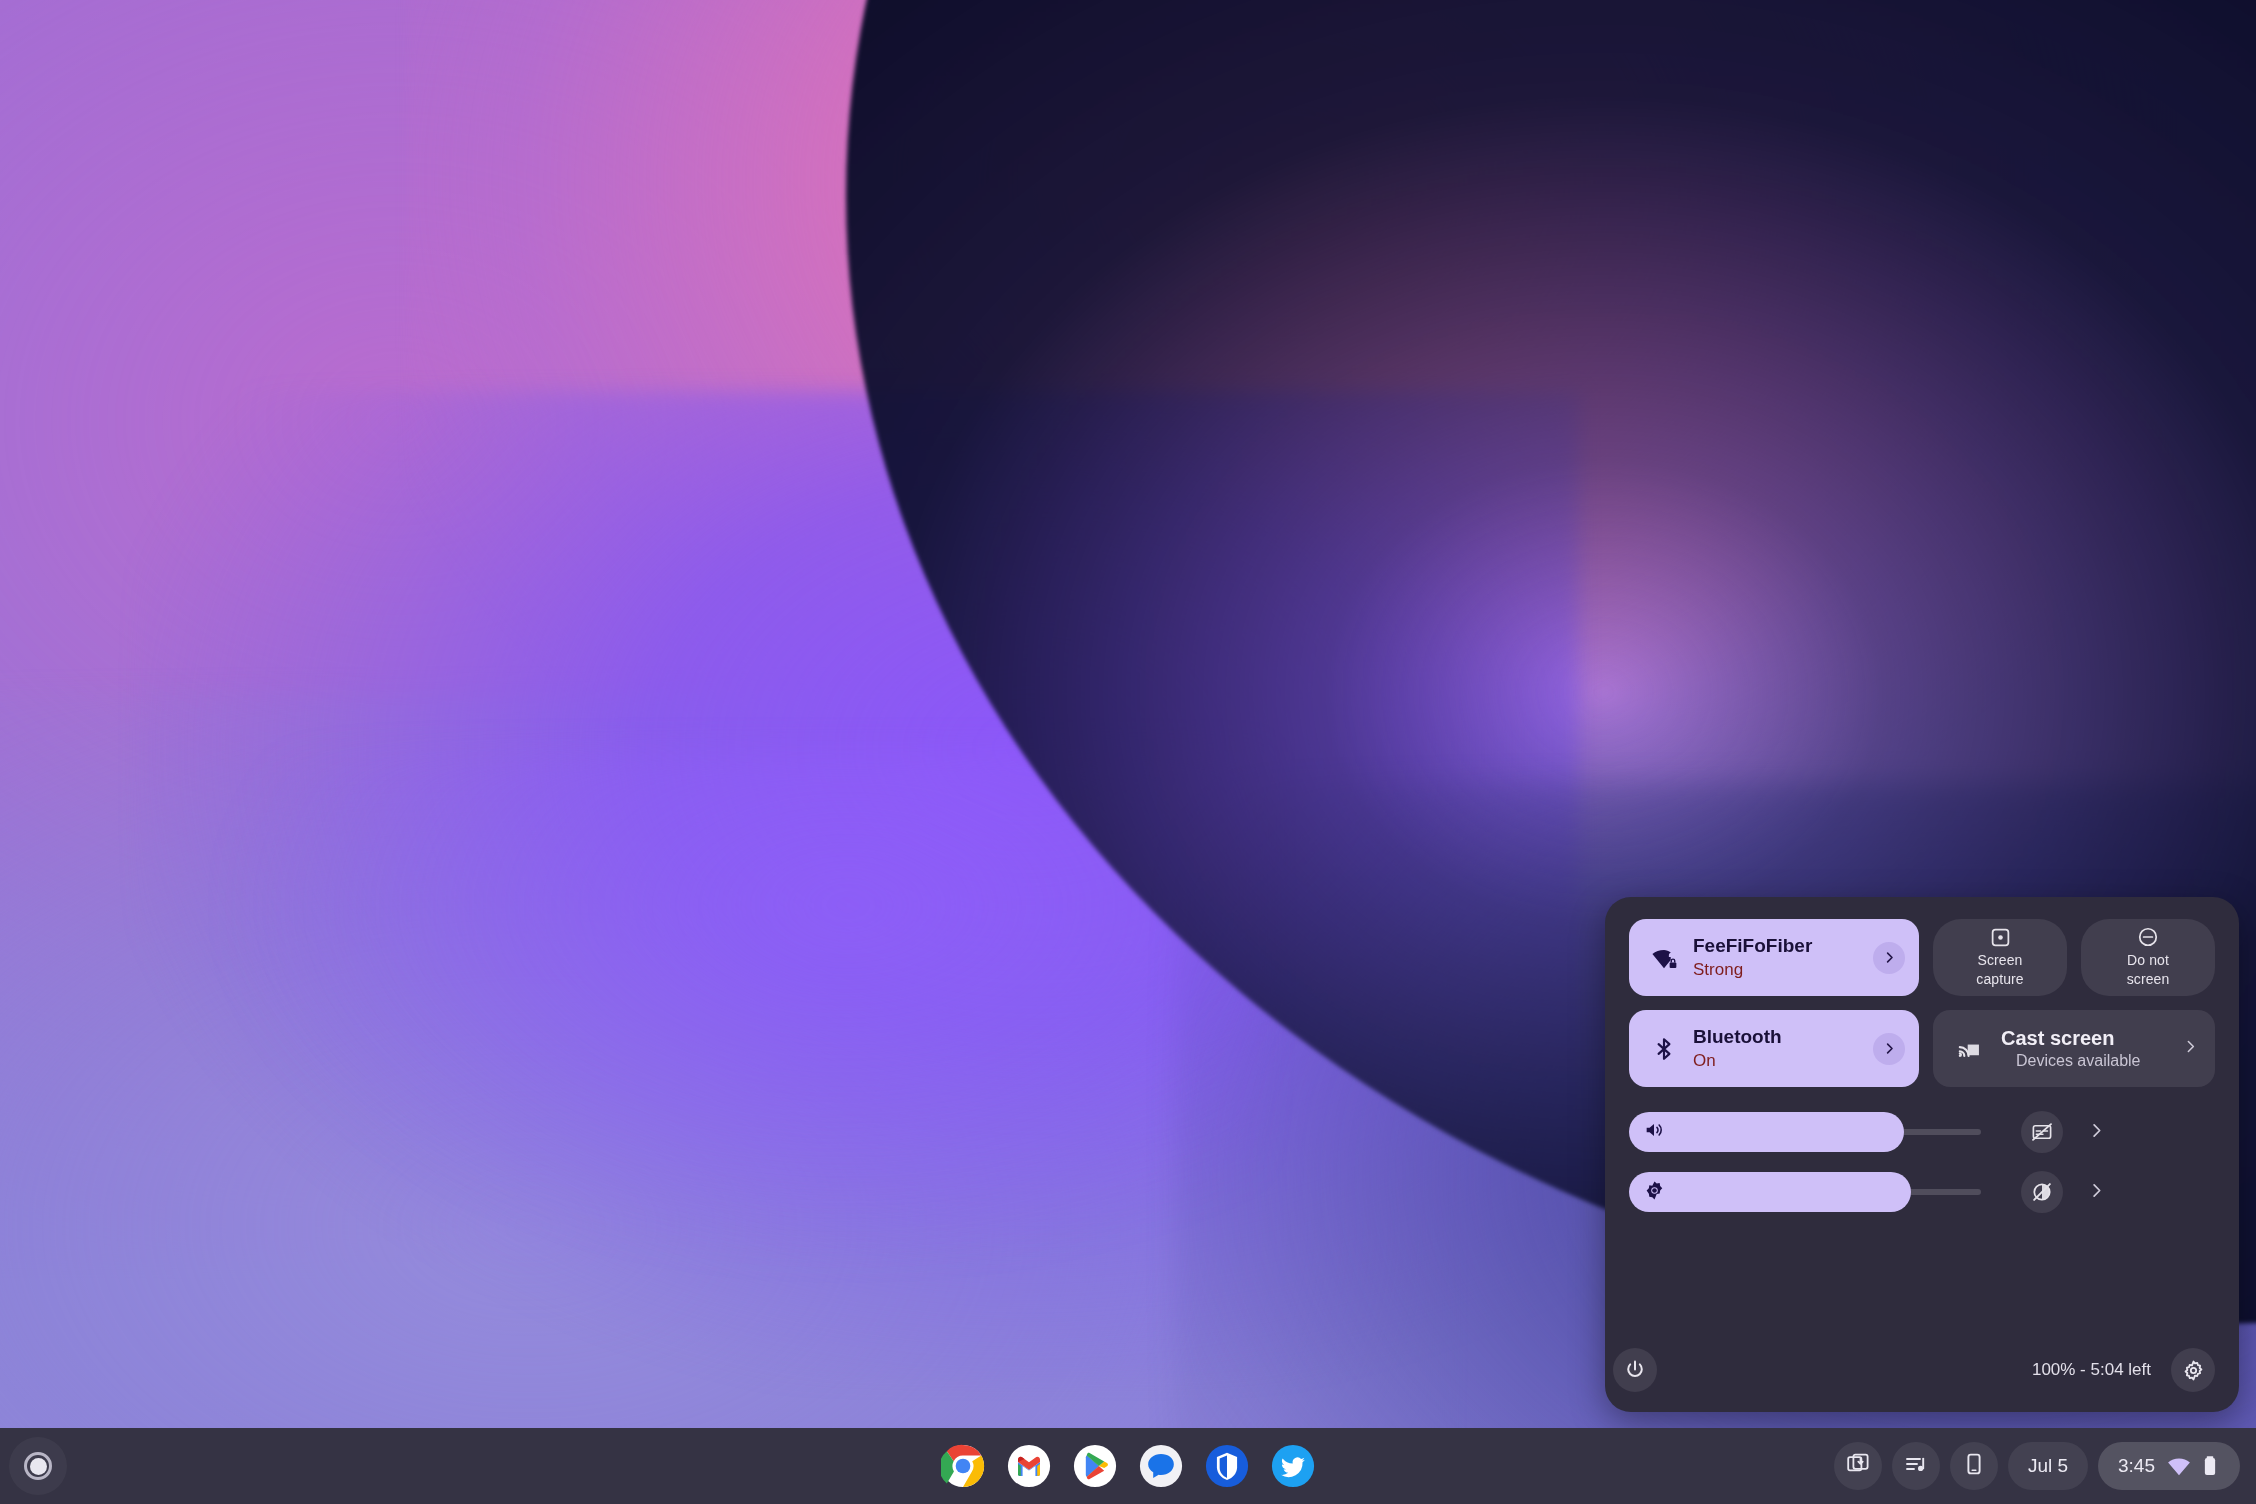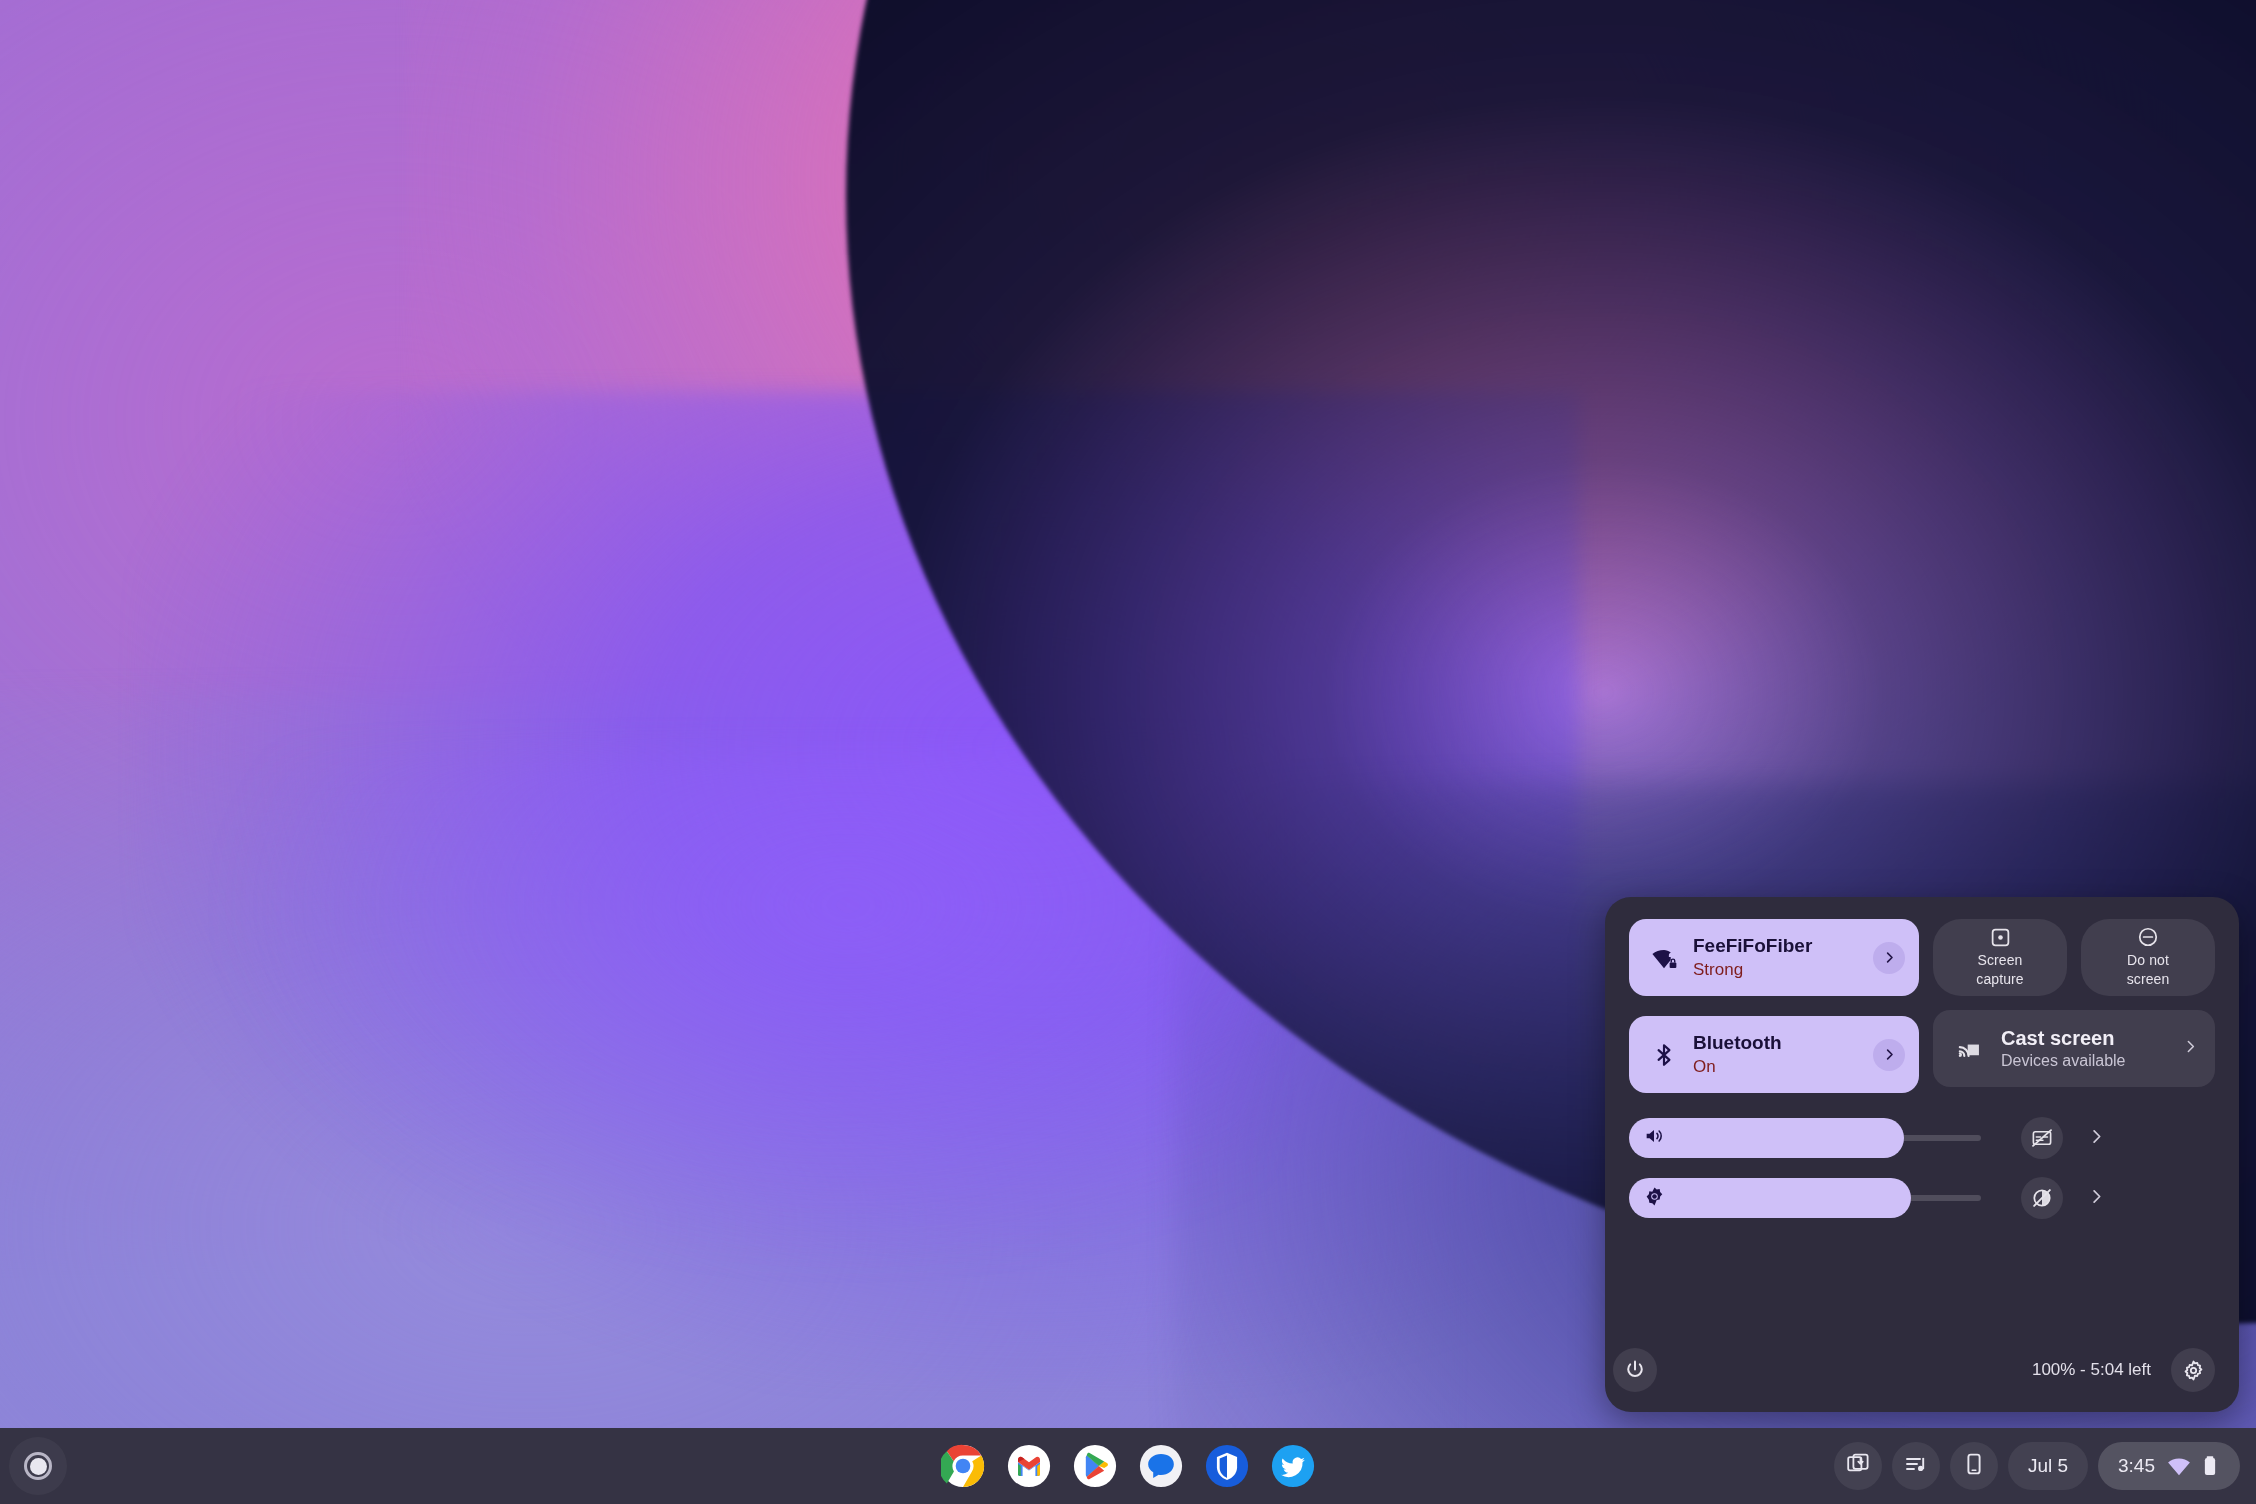--- a/index.html
+++ b/index.html
@@ -69,21 +69,21 @@
   #qs-panel {
     position:absolute;
     left:1605px; top:897px;
     width:634px; height:515px;
     background:#2f2c3d;
     border-radius:26px;
     box-shadow:0 10px 34px rgba(0,0,0,0.36);
     padding:22px 24px 0 24px;
   }
   .qs-grid { display:flex; gap:14px; }
-  .qs-col-left  { display:flex; flex-direction:column; gap:20px; width:290px; }
+  .qs-col-left  { display:flex; flex-direction:column; gap:14px; width:290px; }
   .qs-col-right { display:flex; flex-direction:column; gap:14px; flex:1; }
 
   .tile-on {
     background:#cfc0f8;
     border-radius:17px;
     height:77px;
     display:flex; align-items:center;
     padding:0 14px 0 18px;
     position:relative;
     cursor:pointer;
@@ -118,21 +118,21 @@
     background:#413e4e;
     border-radius:17px;
     height:77px;
     display:flex; align-items:center;
     padding:0 16px 0 20px;
     cursor:pointer;
   }
   .tile-wide .w-icon { width:34px; color:#e6e3ea; display:flex; align-items:center; justify-content:center; }
   .tile-wide .w-text { margin-left:14px; flex:1; }
   .tile-wide .w-title { font-size:20px; color:#f1eef6; font-weight:600; line-height:1.2; }
-  .tile-wide .w-sub { font-size:16px; color:#c9c5d4; line-height:1.25; margin-top:1px; }
+  .tile-wide .w-sub { font-size:16px; color:#c9c5d4; line-height:1.25; margin-top:1px;margin-left:15px; }
   .tile-wide .w-chev { color:#cfcbd9; }
 
   
   .slider-row { display:flex; align-items:center; margin-top:24px; }
   .slider-row.second { margin-top:18px; }
   .slider-wrap { position:relative; width:352px; height:40px; display:flex; align-items:center; }
   .slider-track {
     position:absolute; left:0; right:0; height:6px;
     background:#504d5c; border-radius:3px;
   }

